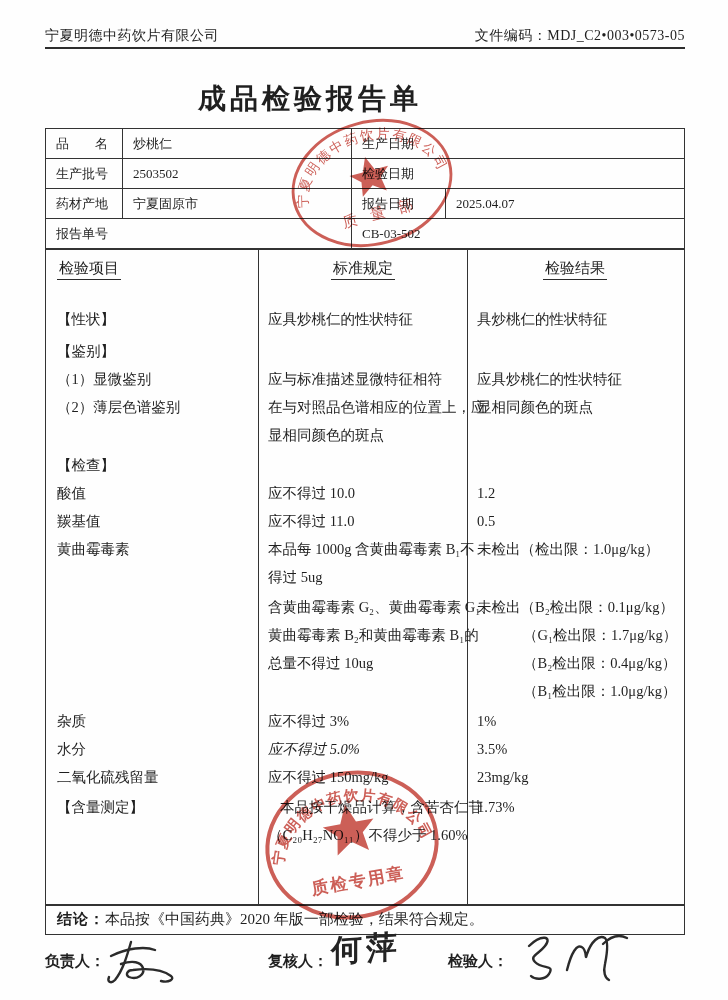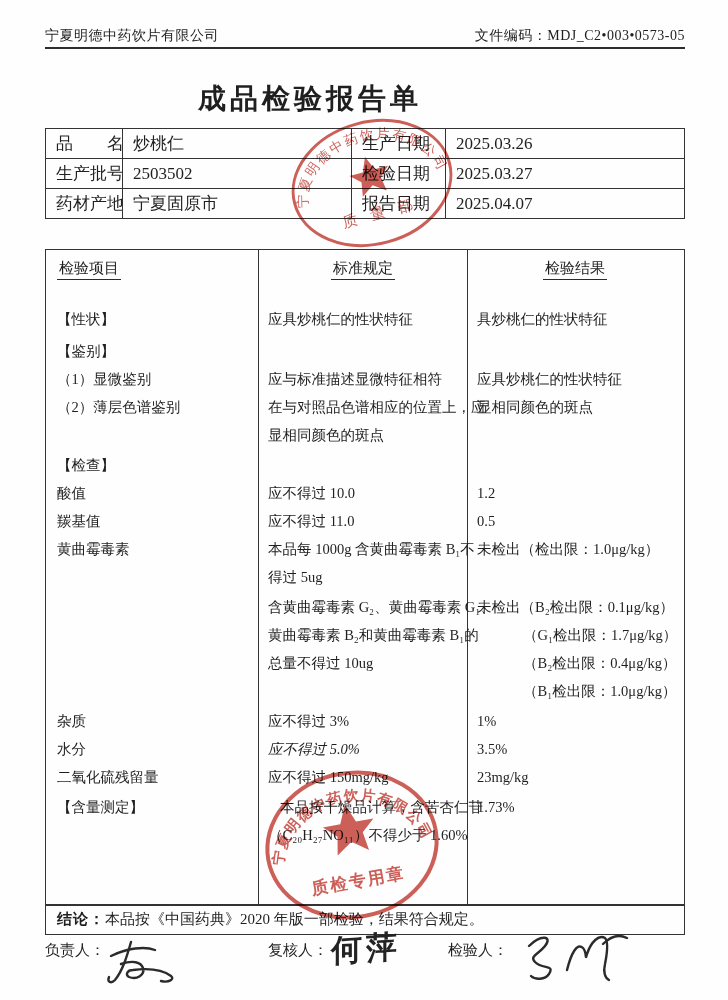--- a/index.html
+++ b/index.html
@@ -11,21 +11,21 @@
   .tophead{position:absolute;left:45px;top:27px;width:640px;display:flex;
     justify-content:space-between;font-size:14px;letter-spacing:.5px;}
   .rule{position:absolute;left:45px;top:47px;width:640px;height:2px;background:#2d2d2d;}
   .title{position:absolute;left:0;top:80px;width:620px;text-align:center;
     font-size:28px;font-weight:bold;letter-spacing:4px;}
   
   .info{position:absolute;left:45px;top:128px;width:640px;border:1.5px solid #333;
     box-sizing:border-box;background:transparent;}
   .irow{display:flex;height:29px;border-top:1px solid #333;}
   .irow:first-child{border-top:none;}
-  .icell{box-sizing:border-box;padding-left:10px;line-height:29px;font-size:17px;
+  .icell{box-sizing:border-box;padding-left:10px;line-height:29px;font-size:13px;
     white-space:pre;overflow:hidden;}
   .c-l1{width:76px;}
   .c-v1{width:229px;border-left:1px solid #333;}
   .c-l2{width:94px;border-left:1px solid #333;}
   .c-v2{flex:1;border-left:1px solid #333;}
   .c-r4l{width:305px;}
   .c-r4v{flex:1;border-left:1px solid #333;}
   
   .spec{position:absolute;left:45px;top:248.5px;width:640px;height:657px;
     border:1.5px solid #333;box-sizing:border-box;}
@@ -38,21 +38,21 @@
   .th2{left:317px;transform:translateX(-50%);}
   .th3{left:529px;transform:translateX(-50%);}
   .titem{position:absolute;font-size:14.5px;white-space:nowrap;line-height:18px;}
   
   .conclusion{position:absolute;left:45px;top:904px;width:640px;height:31px;
     border:1.5px solid #333;box-sizing:border-box;font-size:15px;line-height:28px;
     padding-left:11px;white-space:nowrap;overflow:hidden;}
   .conclusion b{letter-spacing:1px;}
   
   .footer{position:absolute;left:45px;top:938px;width:640px;height:60px;font-size:15px;}
-  .flab{position:absolute;top:3px;}
+  .flab{position:absolute;top:14px;font-weight:bold;}
   .flab-resp{left:0;}
   .flab-rev{left:223px;}
   .flab-insp{left:403px;}
   .sig-svg{position:absolute;pointer-events:none;}
   .sig1{left:52px;top:-8px;}
   .sig3{left:470px;top:-14px;}
   .sig-name{position:absolute;left:286px;top:-10px;font-size:31px;font-weight:600;
     transform:rotate(-4deg) skewX(-4deg);color:#232323;letter-spacing:4px;}
   
   .stamp{position:absolute;opacity:.82;mix-blend-mode:multiply;pointer-events:none;}
@@ -69,35 +69,37 @@
 <div class="rule"></div>
 
 <div class="title">成品检验报告单</div>
 
 <div class="info">
   <div>
       <div class="irow">
         <div class="icell c-l1">品　　名</div>
         <div class="icell c-v1">炒桃仁</div>
         <div class="icell c-l2">生产日期</div>
-        <div class="icell c-v2">2025.03.26</div>
       </div>
       <div class="irow">
         <div class="icell c-l1">生产批号</div>
         <div class="icell c-v1">2503502</div>
         <div class="icell c-l2">检验日期</div>
-        <div class="icell c-v2">2025.03.27</div>
       </div>
       <div class="irow">
         <div class="icell c-l1">药材产地</div>
         <div class="icell c-v1">宁夏固原市</div>
         <div class="icell c-l2">报告日期</div>
         <div class="icell c-v2">2025.04.07</div>
       </div>
     </div>
+  <div class="irow">
+    <div class="icell c-r4l">报告单号</div>
+    <div class="icell c-r4v">CB-03-502</div>
+  </div>
 </div>
 
 <div class="spec">
   <div class="vdiv vdiv1"></div>
   <div class="vdiv vdiv2"></div>
   <div class="th th1"><span>检验项目</span></div>
   <div class="th th2"><span>标准规定</span></div>
   <div class="th th3"><span>检验结果</span></div>
   <div>
       <div class="titem" style="top: 60px; left: 11px;">【性状】</div>

